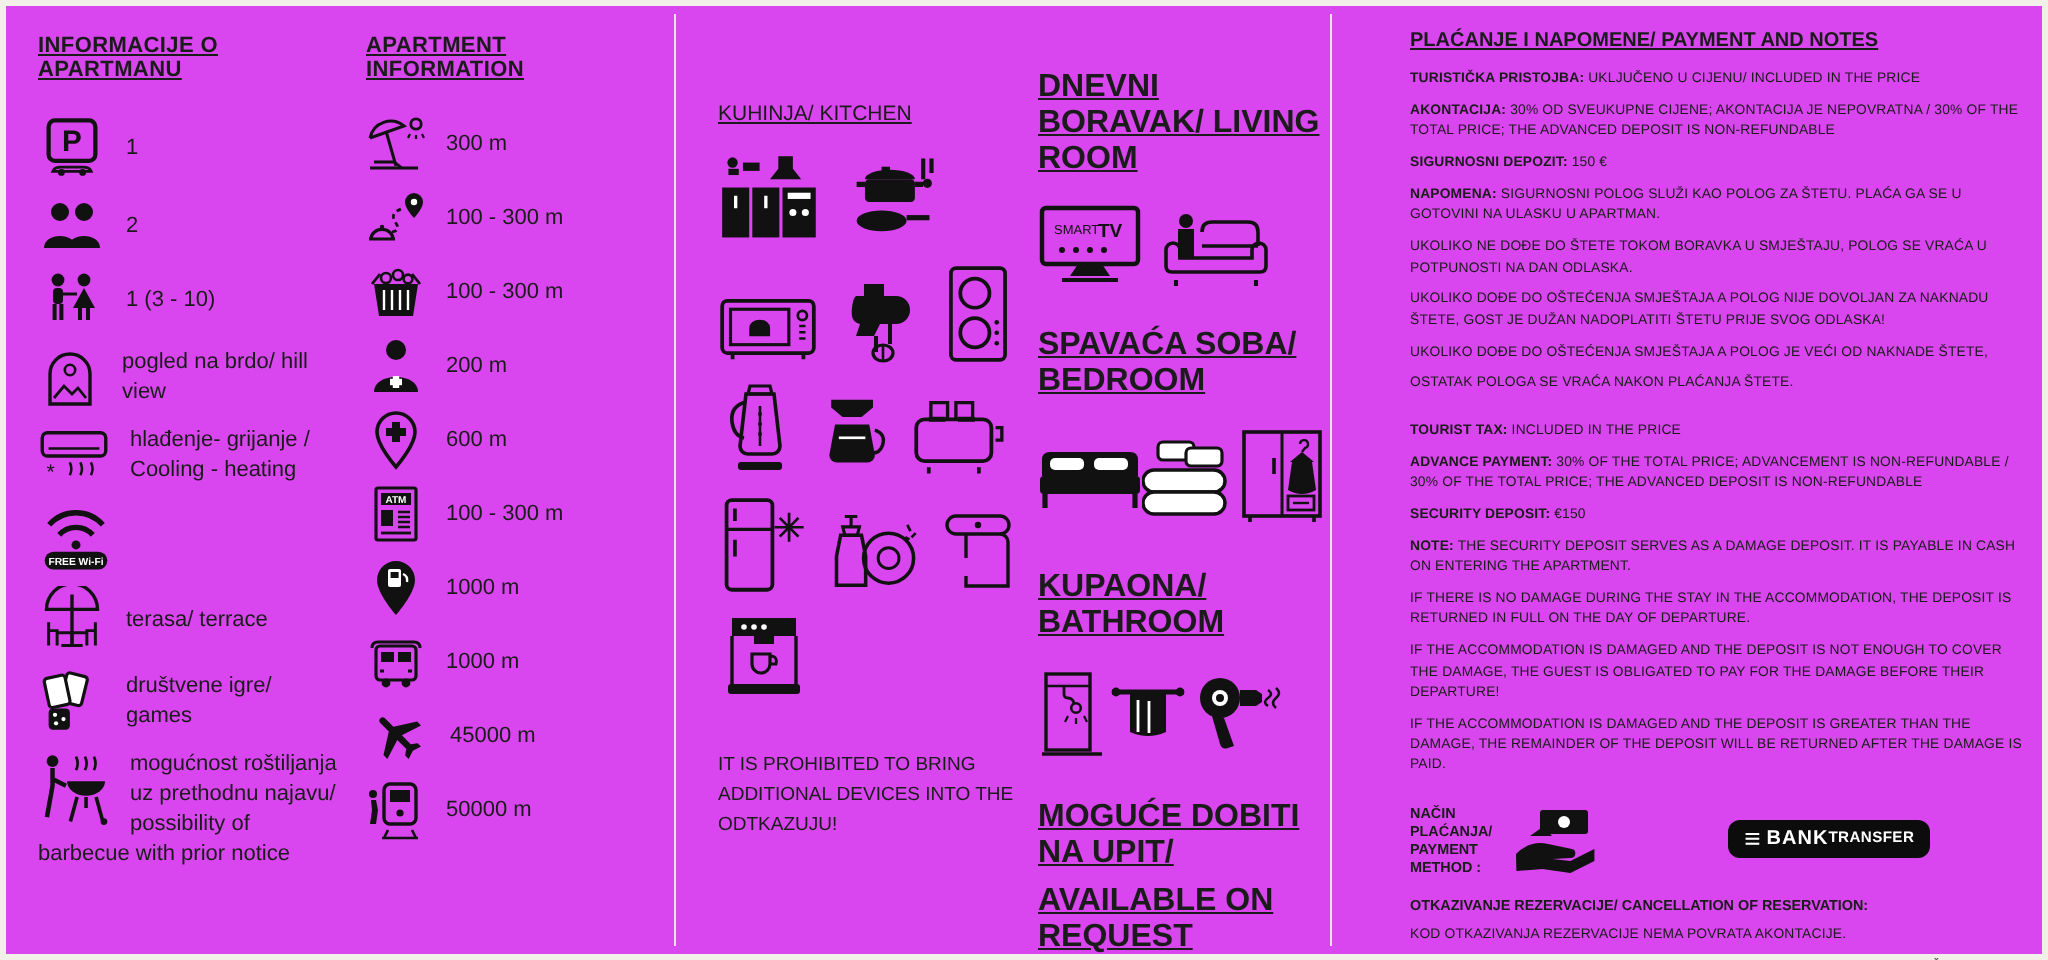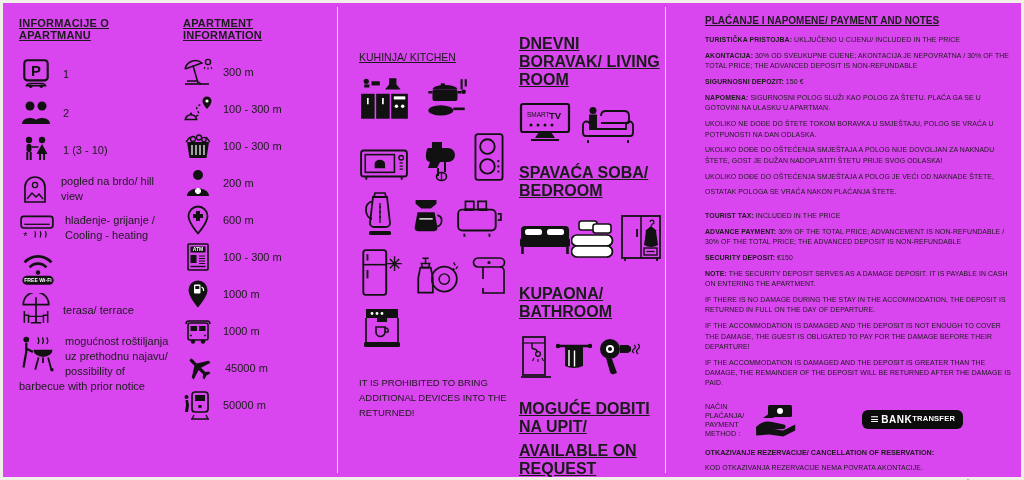--- a/index.html
+++ b/index.html
@@ -27,21 +27,21 @@
   .warning p{margin:0 0 10px}
   .room-head{font-size:16px;font-weight:bold;text-decoration:underline;margin:0 0 13px}
   .room-head.tight{margin-bottom:6px}
   .room-icons{display:flex;align-items:center;margin-bottom:20px}
   .notes-title{font-size:10px;font-weight:bold;text-decoration:underline;margin:0 0 9px}
   .sec{margin-bottom:13px}
   .note{font-size:6.9px;line-height:1.5;letter-spacing:.1px;margin:0 0 5.5px}
   .note b{font-weight:bold}
   .note-head{font-size:7.2px;font-weight:bold;margin:0 0 6px}
   .pay-row{display:flex;align-items:center;gap:10px;margin:6px 0 10px}
-  .pm-label{font-size:7.2px;font-weight:normal}
+  .pm-label{font-size:7.2px;font-weight:bold}
   .pay-icons{display:flex;align-items:center;gap:8px;margin-left:auto;margin-right:52px}
   .badge{background:#0c0c0c;color:#fff;border-radius:6px;padding:4px 8px;display:flex;align-items:center;gap:3px}
   .badge .bars{font-size:14px;line-height:.8;font-weight:bold}
   .bt{display:flex;flex-direction:row}
   .bt-l1{font-size:10px;font-weight:bold;line-height:1;letter-spacing:.5px}
   .bt-l2{font-size:7.6px;font-weight:bold;line-height:1.1;letter-spacing:.2px}
 </style>
 </head>
 <body>
 
@@ -127,20 +127,33 @@
           <span class="icon">
             <svg width="34" height="34" viewBox="0 0 32 32">
               <path d="M4 11 a12 12 0 0 1 24 0 z" fill="none" stroke="#111" stroke-width="1.6"></path>
               <path d="M16 4 v24" stroke="#111" stroke-width="1.6"></path>
               <path d="M9 22 h14 M16 22 v6 M11 28 h10" stroke="#111" stroke-width="1.4"></path>
               <path d="M5 17 v11 M5 21 h4 v7 M27 17 v11 M27 21 h-4 v7" fill="none" stroke="#111" stroke-width="1.4"></path>
             </svg>
           </span>
           <div class="item-label">terasa/ terrace</div>
         </div>
+        <div class="info-item">
+          <span class="icon">
+            <svg width="34" height="34" viewBox="0 0 32 32">
+              <rect x="12" y="3" width="10" height="14" rx="1.5" fill="#fff" stroke="#111" stroke-width="1.5" transform="rotate(14 17 10)"></rect>
+              <rect x="4" y="4" width="10" height="14" rx="1.5" fill="#fff" stroke="#111" stroke-width="1.5" transform="rotate(-12 9 11)"></rect>
+              <rect x="5" y="19" width="10" height="10" rx="2" fill="#111"></rect>
+              <circle cx="8" cy="22" r="1" fill="#fff"></circle>
+              <circle cx="12" cy="24" r="1" fill="#fff"></circle>
+              <circle cx="8.5" cy="26" r="1" fill="#fff"></circle>
+            </svg>
+          </span>
+          <div class="item-label">društvene igre/ games</div>
+        </div>
         <div class="info-item long">
           <span class="icon">
             <svg width="38" height="38" viewBox="0 0 34 34">
               <circle cx="6.5" cy="5" r="2.6" fill="#111"></circle>
               <path d="M6.5 8 v8 l-2.5 14 M6.5 13 l6 3" fill="none" stroke="#111" stroke-width="2"></path>
               <path d="M13 14 h17 a8.5 6.5 0 0 1 -17 0 z" fill="#111"></path>
               <path d="M17.5 21 l-3 11 M26 21 l3 11 M21.5 21 v5" stroke="#111" stroke-width="1.6" fill="none"></path>
               <circle cx="29.5" cy="32" r="1.5" fill="#111"></circle>
               <path d="M17 3 q1.5 3 0 6 M21 3 q1.5 3 0 6 M25 3 q1.5 3 0 6" fill="none" stroke="#111" stroke-width="1.2"></path>
             </svg>
@@ -404,21 +417,21 @@
               <rect x="17" y="11" width="10" height="4" fill="#111"></rect>
               <path d="M16 20 h9 v5 a4.5 4.5 0 0 1 -9 0 z" fill="none" stroke="#111" stroke-width="1.6"></path>
               <path d="M25 21 q4 0 3 4 h-3" fill="none" stroke="#111" stroke-width="1.4"></path>
               <rect x="4" y="35" width="36" height="5" rx="1.5" fill="#111"></rect>
               <path d="M6 11 v24 M38 11 v24" stroke="#111" stroke-width="1.7"></path>
             </svg>
           </span>
         </div>
       </div>
     <div class="warning">
-      <p>IT IS PROHIBITED TO BRING ADDITIONAL DEVICES INTO THE RETURNED!</p>
+      <p>IT IS PROHIBITED TO BRING ADDITIONAL DEVICES INTO THE ODTKAZUJU!</p>
     </div>
   </section>
 
   <section class="colD">
     <h2 class="room-head">DNEVNI BORAVAK/ LIVING ROOM</h2>
     <div id="living-icons" class="room-icons">
         <span class="icon">
           <svg width="60" height="42" viewBox="0 0 60 42">
             <rect x="2" y="2" width="48" height="28" rx="2" fill="none" stroke="#111" stroke-width="2.2"></rect>
             <text x="8" y="15" font-size="6.5" fill="#111">SMART</text>

